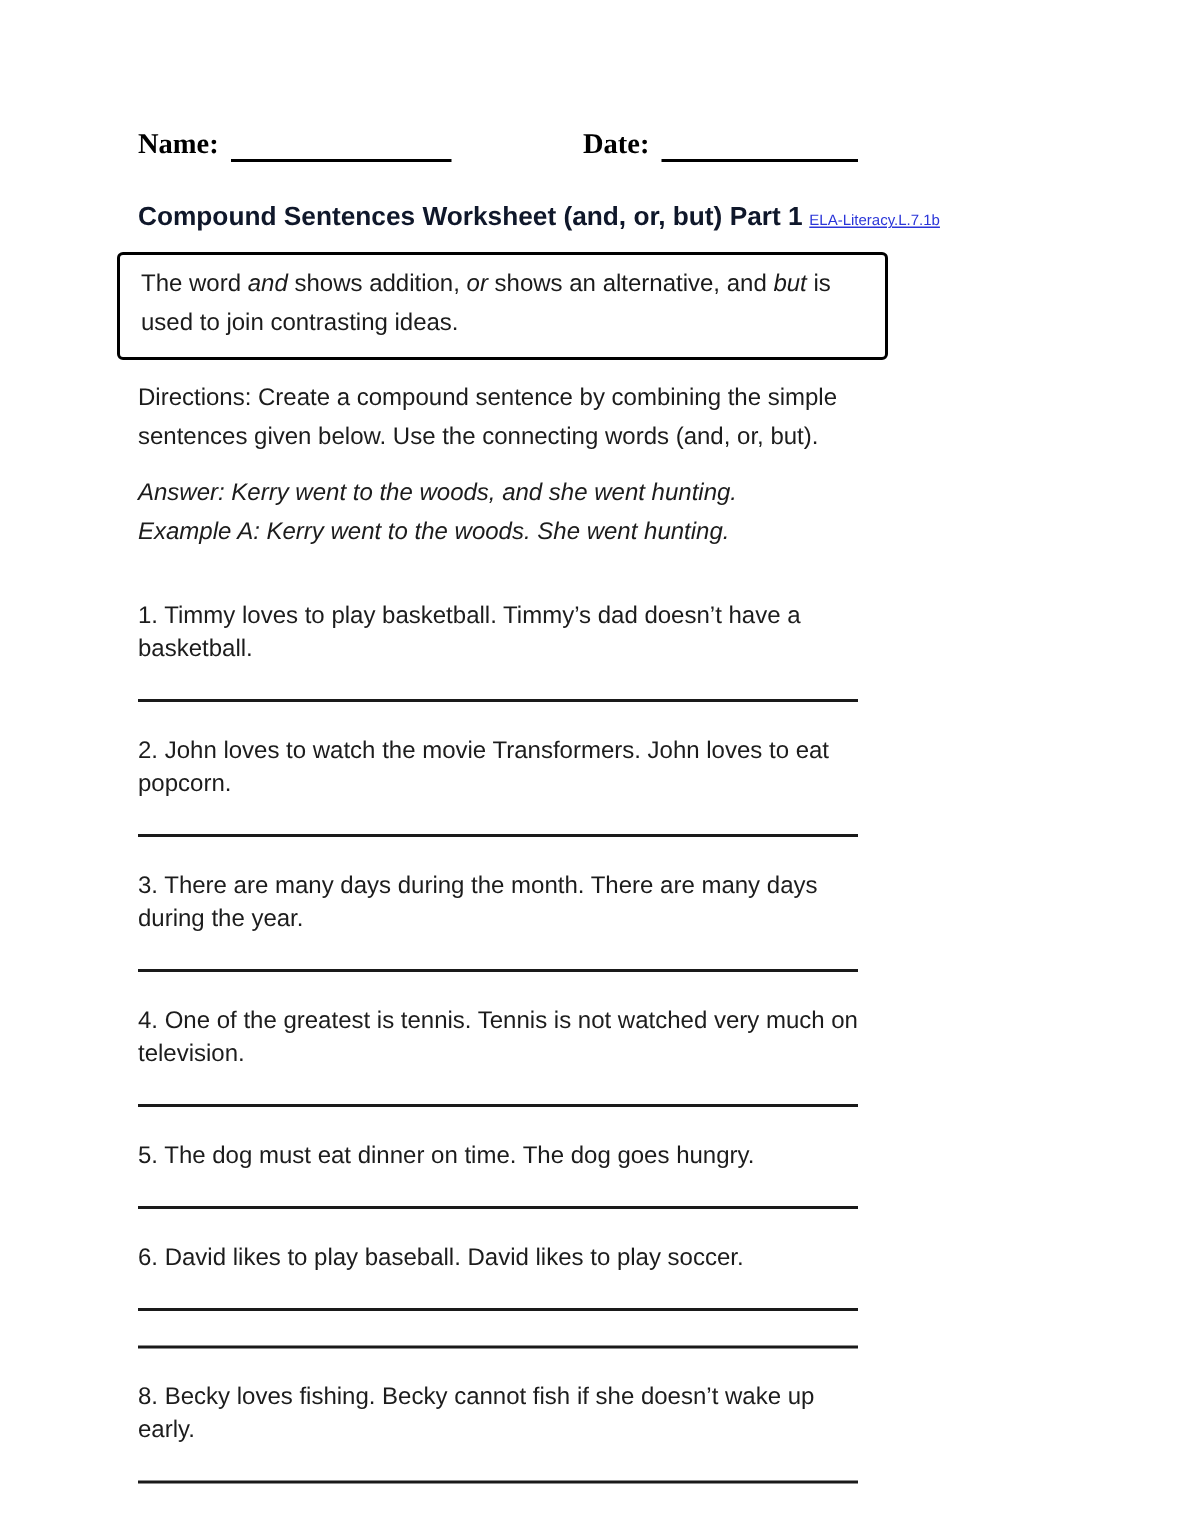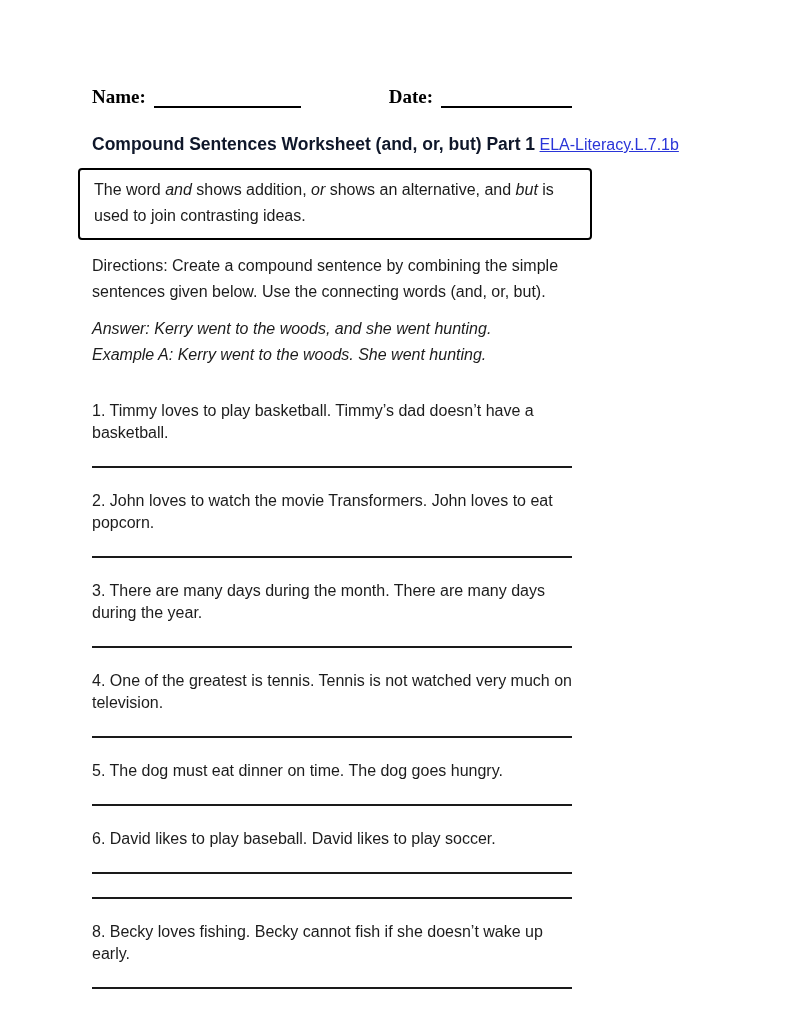--- a/index.html
+++ b/index.html
@@ -47,21 +47,21 @@
     white-space: nowrap;
   }
   .title-text {
     font-weight: bold;
     font-size: 17.5px;
     color: #0f172a;
   }
   .std-link {
     color: #2a35d8;
     text-decoration: underline;
-    font-size: 16px;
+    font-size: 10px;
     font-weight: normal;
     cursor: pointer;
   }
 
   
   .info-box {
     margin-top: 13px;
     margin-left: -14px;
     margin-right: -20px;
     border: 2.5px solid #000000;

